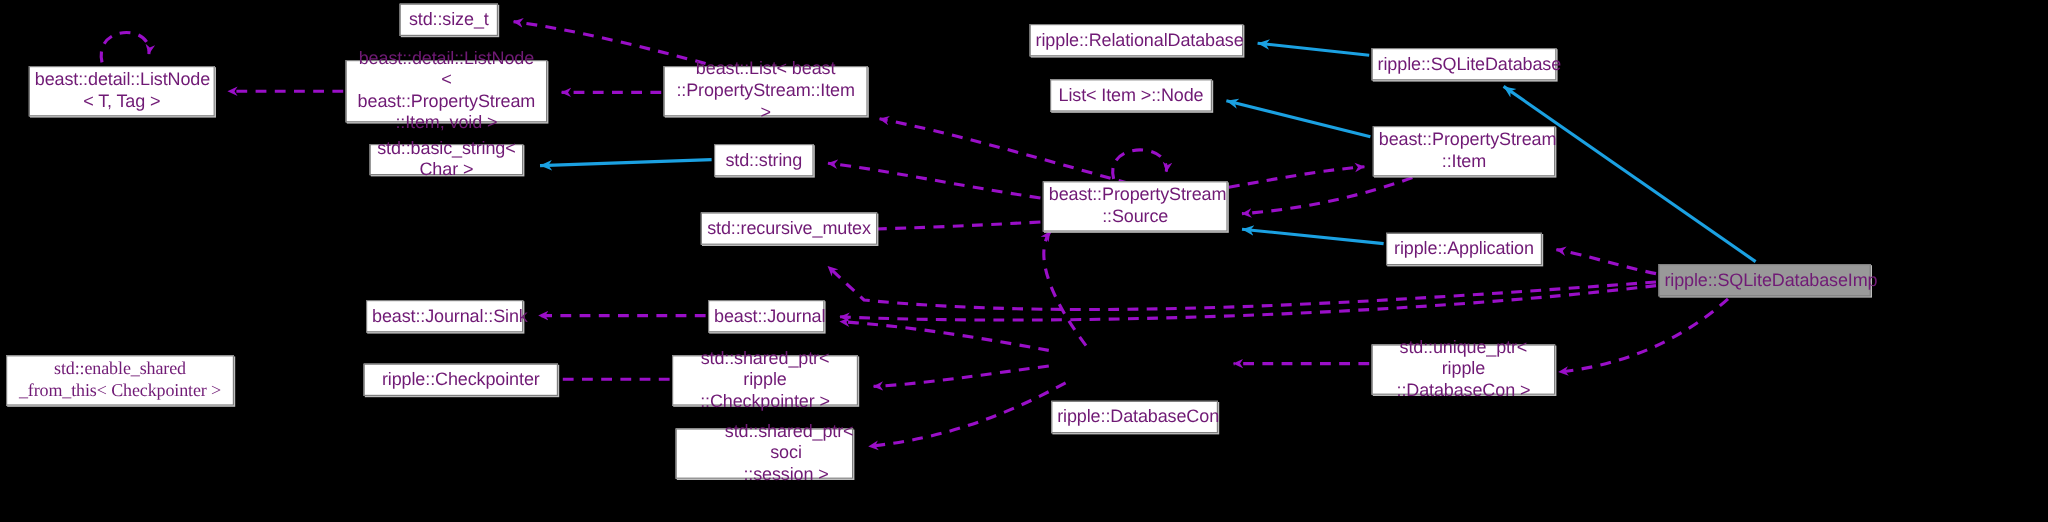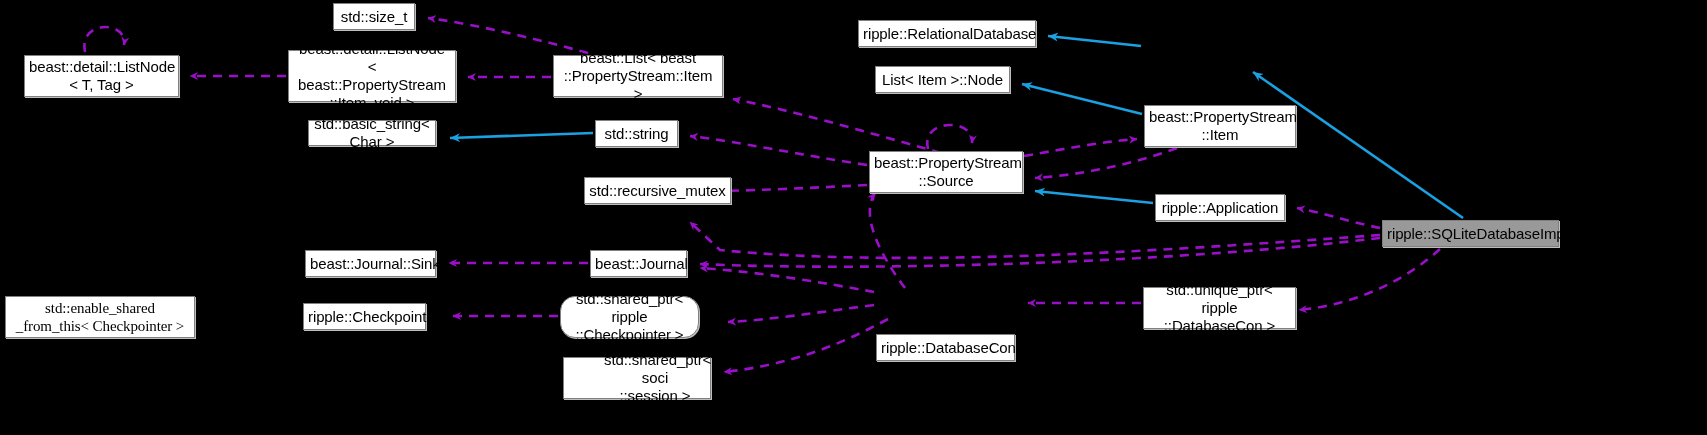--- a/index.html
+++ b/index.html
@@ -19,21 +19,21 @@
     position: absolute;
     left: 0; top: 0;
     width: 1707px;
     height: 435px;
   }
   .node {
     position: absolute;
     box-sizing: border-box;
     background: #ffffff;
     border: 1px solid #808080;
-    color: #000000;
+    color: #701a75;
     display: flex;
     align-items: center;
     justify-content: center;
     text-align: center;
     font-size: 15px;
     line-height: 18px;
     letter-spacing: -0.1px;
     white-space: pre-line;
     z-index: 5;
     box-shadow: 1px 1px 0 0 #bdbdbd;
@@ -162,20 +162,23 @@
 
   <div class="node" style="left:858px;top:20px;width:178px;height:27px;">
     <span class="node-label">ripple::RelationalDatabase</span>
   </div>
 
   <div class="node" style="left:869px;top:151px;width:154px;height:42px;">
     <span class="node-label">beast::PropertyStream
 ::Source</span>
   </div>
 
+  <div class="node" style="left:1143px;top:40px;width:154px;height:27px;">
+    <span class="node-label">ripple::SQLiteDatabase</span>
+  </div>
 
   <div class="node" style="left:1144px;top:105px;width:152px;height:42px;">
     <span class="node-label">beast::PropertyStream
 ::Item</span>
   </div>
 
   <div class="node" style="left:1155px;top:194px;width:130px;height:27px;">
     <span class="node-label">ripple::Application</span>
   </div>
 
@@ -189,25 +192,25 @@
 
   <div class="node" style="left:590px;top:250px;width:97px;height:27px;">
     <span class="node-label">beast::Journal</span>
   </div>
 
   <div class="node" style="left:5px;top:296px;width:190px;height:42px;font-family:Liberation Serif, serif;">
     <span class="node-label">std::enable_shared
 _from_this&lt; Checkpointer &gt;</span>
   </div>
 
-  <div class="node" style="left:303px;top:303px;width:123px;height:27px;">
+  <div class="node" style="left:303px;top:303px;width:162px;height:27px;">
     <span class="node-label">ripple::Checkpointer</span>
   </div>
 
-  <div class="node" style="left:560px;top:296px;width:139px;height:42px;border-radius:15px;">
+  <div class="node" style="left:560px;top:296px;width:155px;height:42px;">
     <span class="node-label">std::shared_ptr&lt; ripple
 ::Checkpointer &gt;</span>
   </div>
 
   <div class="node" style="left:876px;top:290px;width:139px;height:27px;margin-top:44px;">
     <span class="node-label">ripple::DatabaseCon</span>
   </div>
 
   <div class="node" style="left:1143px;top:287px;width:153px;height:42px;">
     <span class="node-label">std::unique_ptr&lt; ripple

